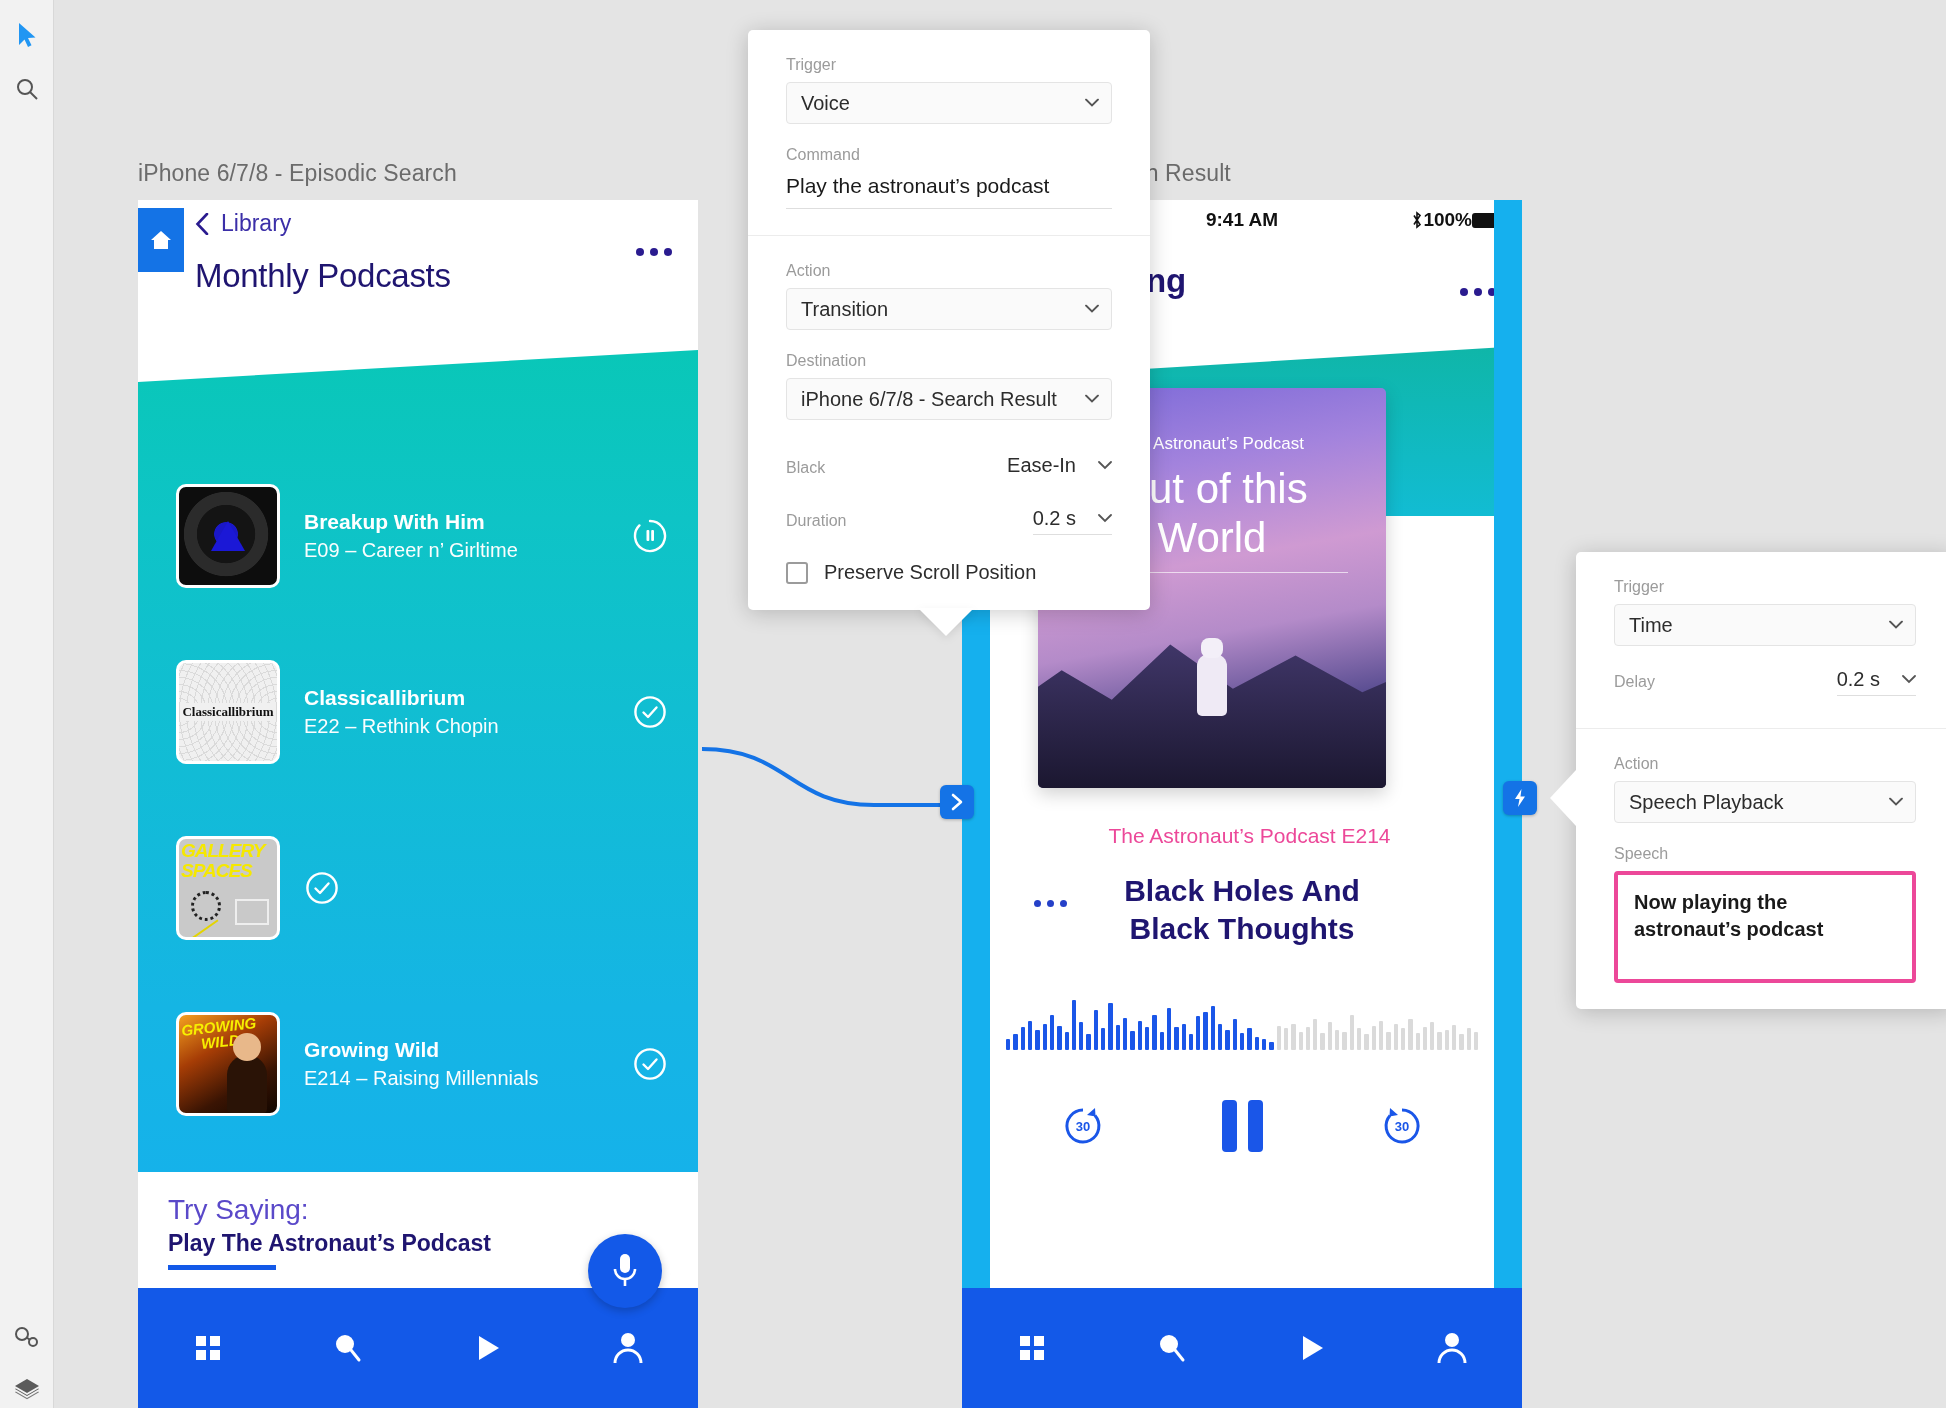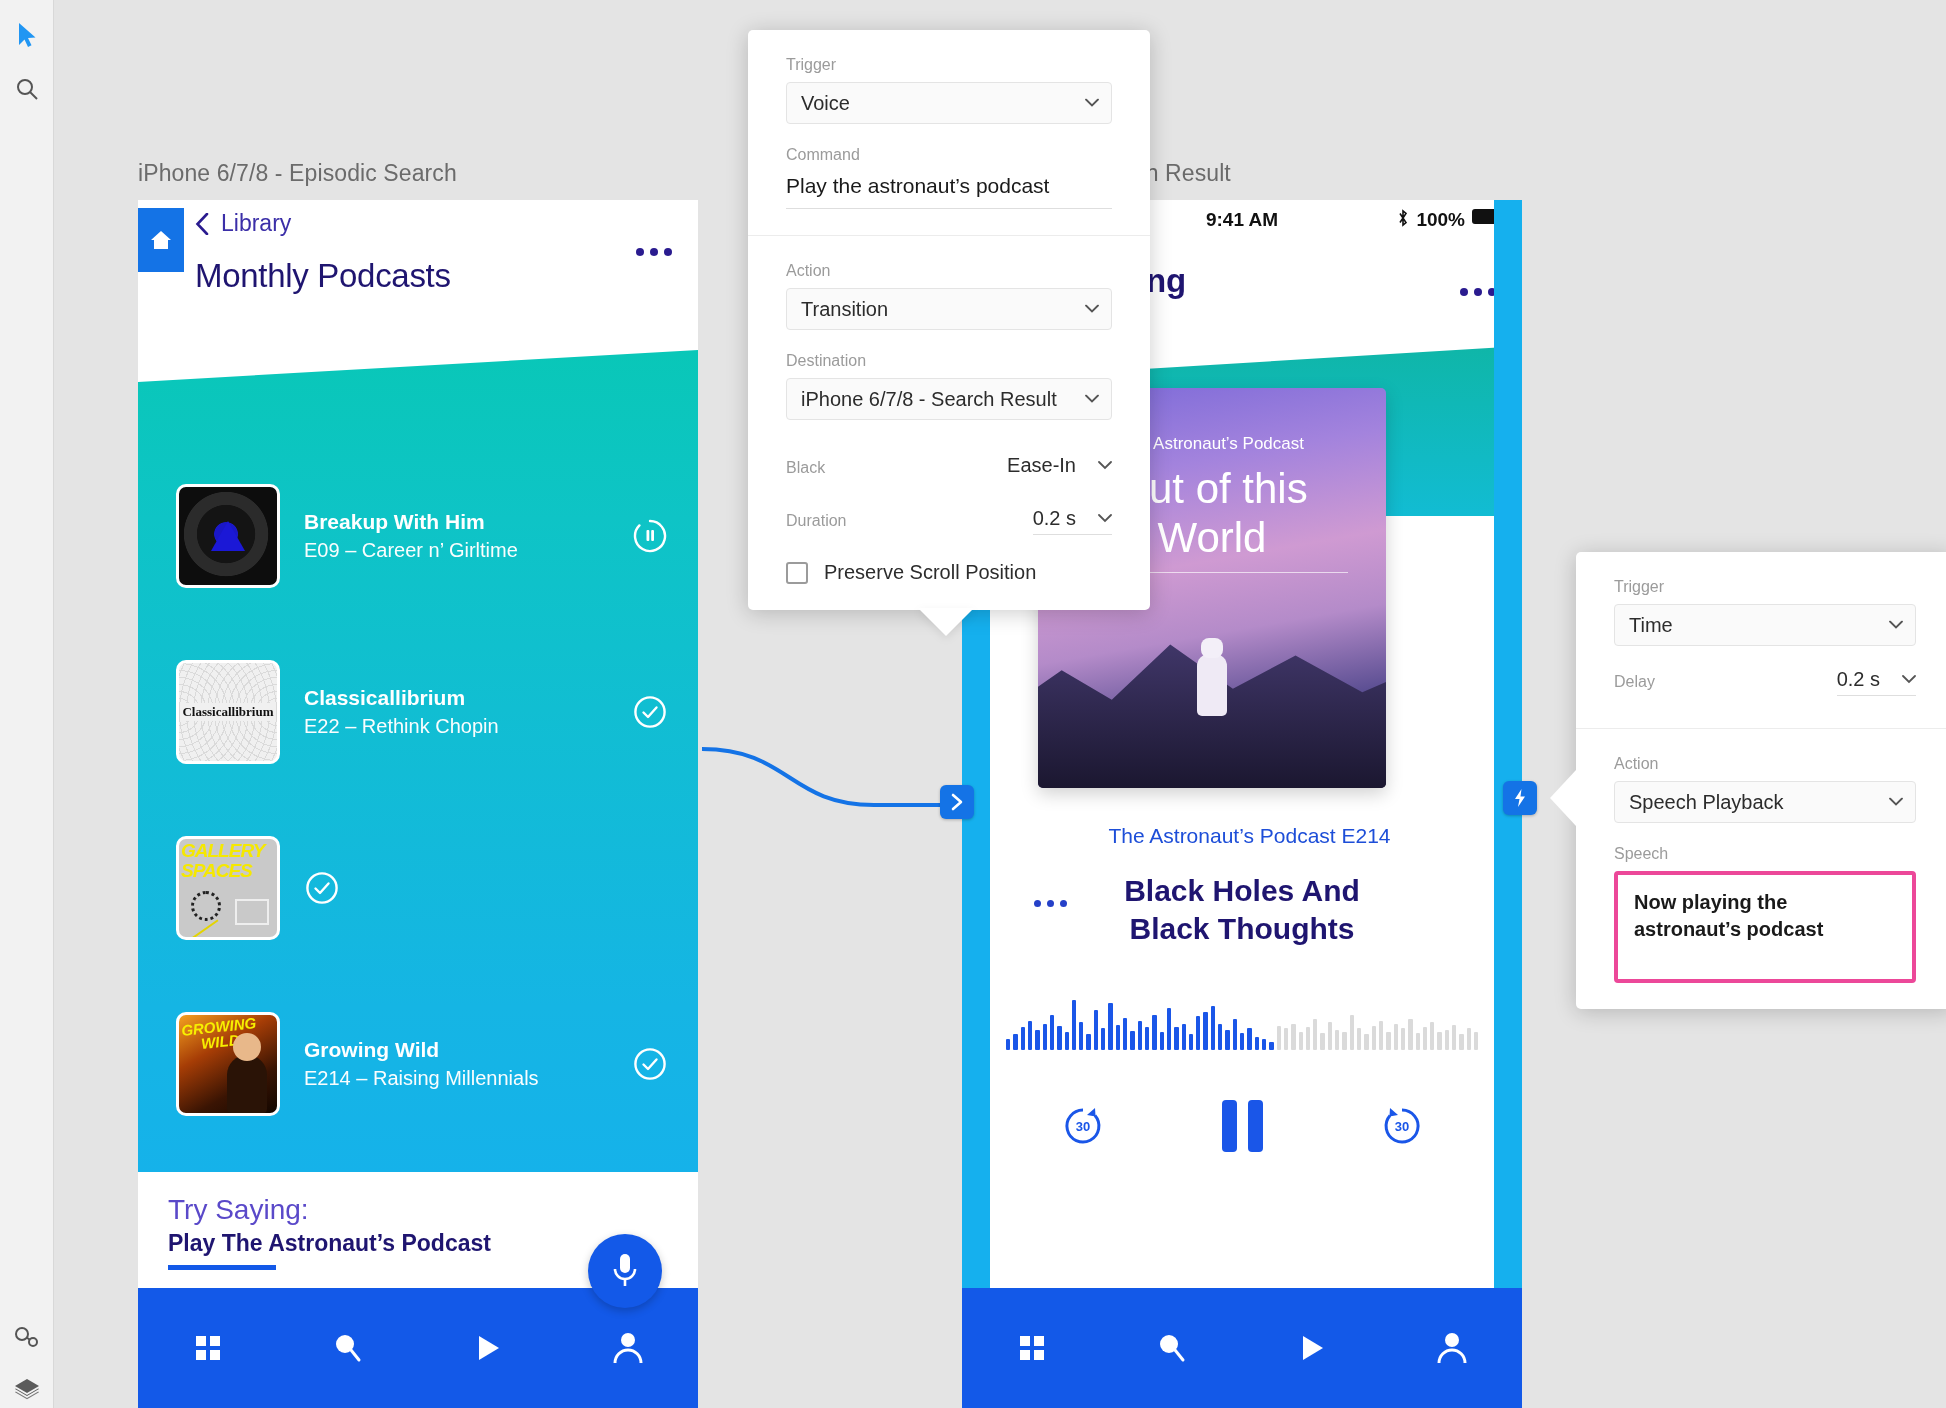--- a/index.html
+++ b/index.html
@@ -56,21 +56,21 @@
     display: flex; align-items: center; justify-content: center;
     z-index: 12;
   }
 
   
   .statusbar {
     height: 40px; position: relative;
     font-size: 19px; font-weight: bold; color: #111;
   }
   .sb-time { position: absolute; left: 50%; transform: translateX(-50%); top: 9px; }
-  .sb-right { position: absolute; right: 16px; top: 9px; display: flex; gap: 7px; }
+  .sb-right { position: absolute; right: 16px; top: 9px; display: flex; align-items: center; }
   .battery {
     width: 34px; height: 15px; border: 2px solid #111; border-radius: 3px;
     position: relative; background: #111;
   }
   .battery::after { content:''; position:absolute; right:-5px; top:4px; width:3px; height:6px; background:#111; border-radius:0 2px 2px 0; }
 
   
   .lp-header { padding: 10px 28px 0 28px; position: relative; height: 150px; }
   .back-row { display: flex; align-items: center; gap: 12px; color: #2a1b8f; }
   .back-label { font-size: 23px; color: #3b2fa8; }
@@ -169,21 +169,21 @@
      background: linear-gradient(180deg,#4a3f78,#1b1730);
      clip-path: polygon(0 58%, 14% 36%, 26% 52%, 40% 22%, 55% 46%, 70% 28%, 86% 48%, 100% 34%, 100% 100%, 0 100%); }
   .hero .astro { position:absolute; left:50%; bottom:18%; width:30px; height:62px; transform:translateX(-50%);
      background:#efeaf5; border-radius:12px 12px 5px 5px; }
   .hero .astro::before{content:'';position:absolute;left:4px;top:-16px;width:22px;height:20px;border-radius:8px;background:#f3eff8;}
   .hero .eyebrow { position:absolute; left:0; right:0; top:46px; text-align:center; color:#fff; font-size:17px; }
   .hero .h1 { position:absolute; left:0; right:0; top:78px; text-align:center; color:#fff; font-size:42px; line-height:1.1; font-weight:300; }
   .hero .h2 { position:absolute; left:0; right:0; top:126px; text-align:center; color:#fff; font-size:42px; font-weight:300; }
   .hero .rule { position:absolute; left:38px; right:38px; top:184px; height:1px; background:rgba(255,255,255,.65); }
 
-  .ep-label { position:absolute; left:8px; right:0; top:624px; text-align:center; color:#1d4ed8; font-size:21px; z-index:6;margin-left:7px; }
+  .ep-label { position:absolute; left:8px; right:0; top:624px; text-align:center; color:#ec4899; font-size:21px; z-index:6;margin-left:7px; }
   .ep-title { position:absolute; left:0; right:0; top:672px; text-align:center; color:#1f1570; font-size:30px; font-weight:bold; line-height:1.28; z-index:6; }
   .ep-dots { position:absolute; left:72px; top:700px; display:flex; gap:6px; z-index:7; cursor:pointer; }
   .ep-dots i { width:7px;height:7px;border-radius:50%;background:#2540c8;display:block; }
 
   .waveform { position:absolute; left:44px; right:44px; top:790px; height:60px; display:flex; align-items:flex-end; gap:3px; z-index:6; }
   .waveform span { flex:1; background:#1a56e8; border-radius:1px; }
   .waveform span.dim { background:#dadada; }
 
   .player-ctrls { position:absolute; left:0; right:0; top:900px; display:flex; align-items:center; justify-content:center; gap:118px; z-index:6; }
   .pc { cursor:pointer; display:flex; align-items:center; justify-content:center; }

